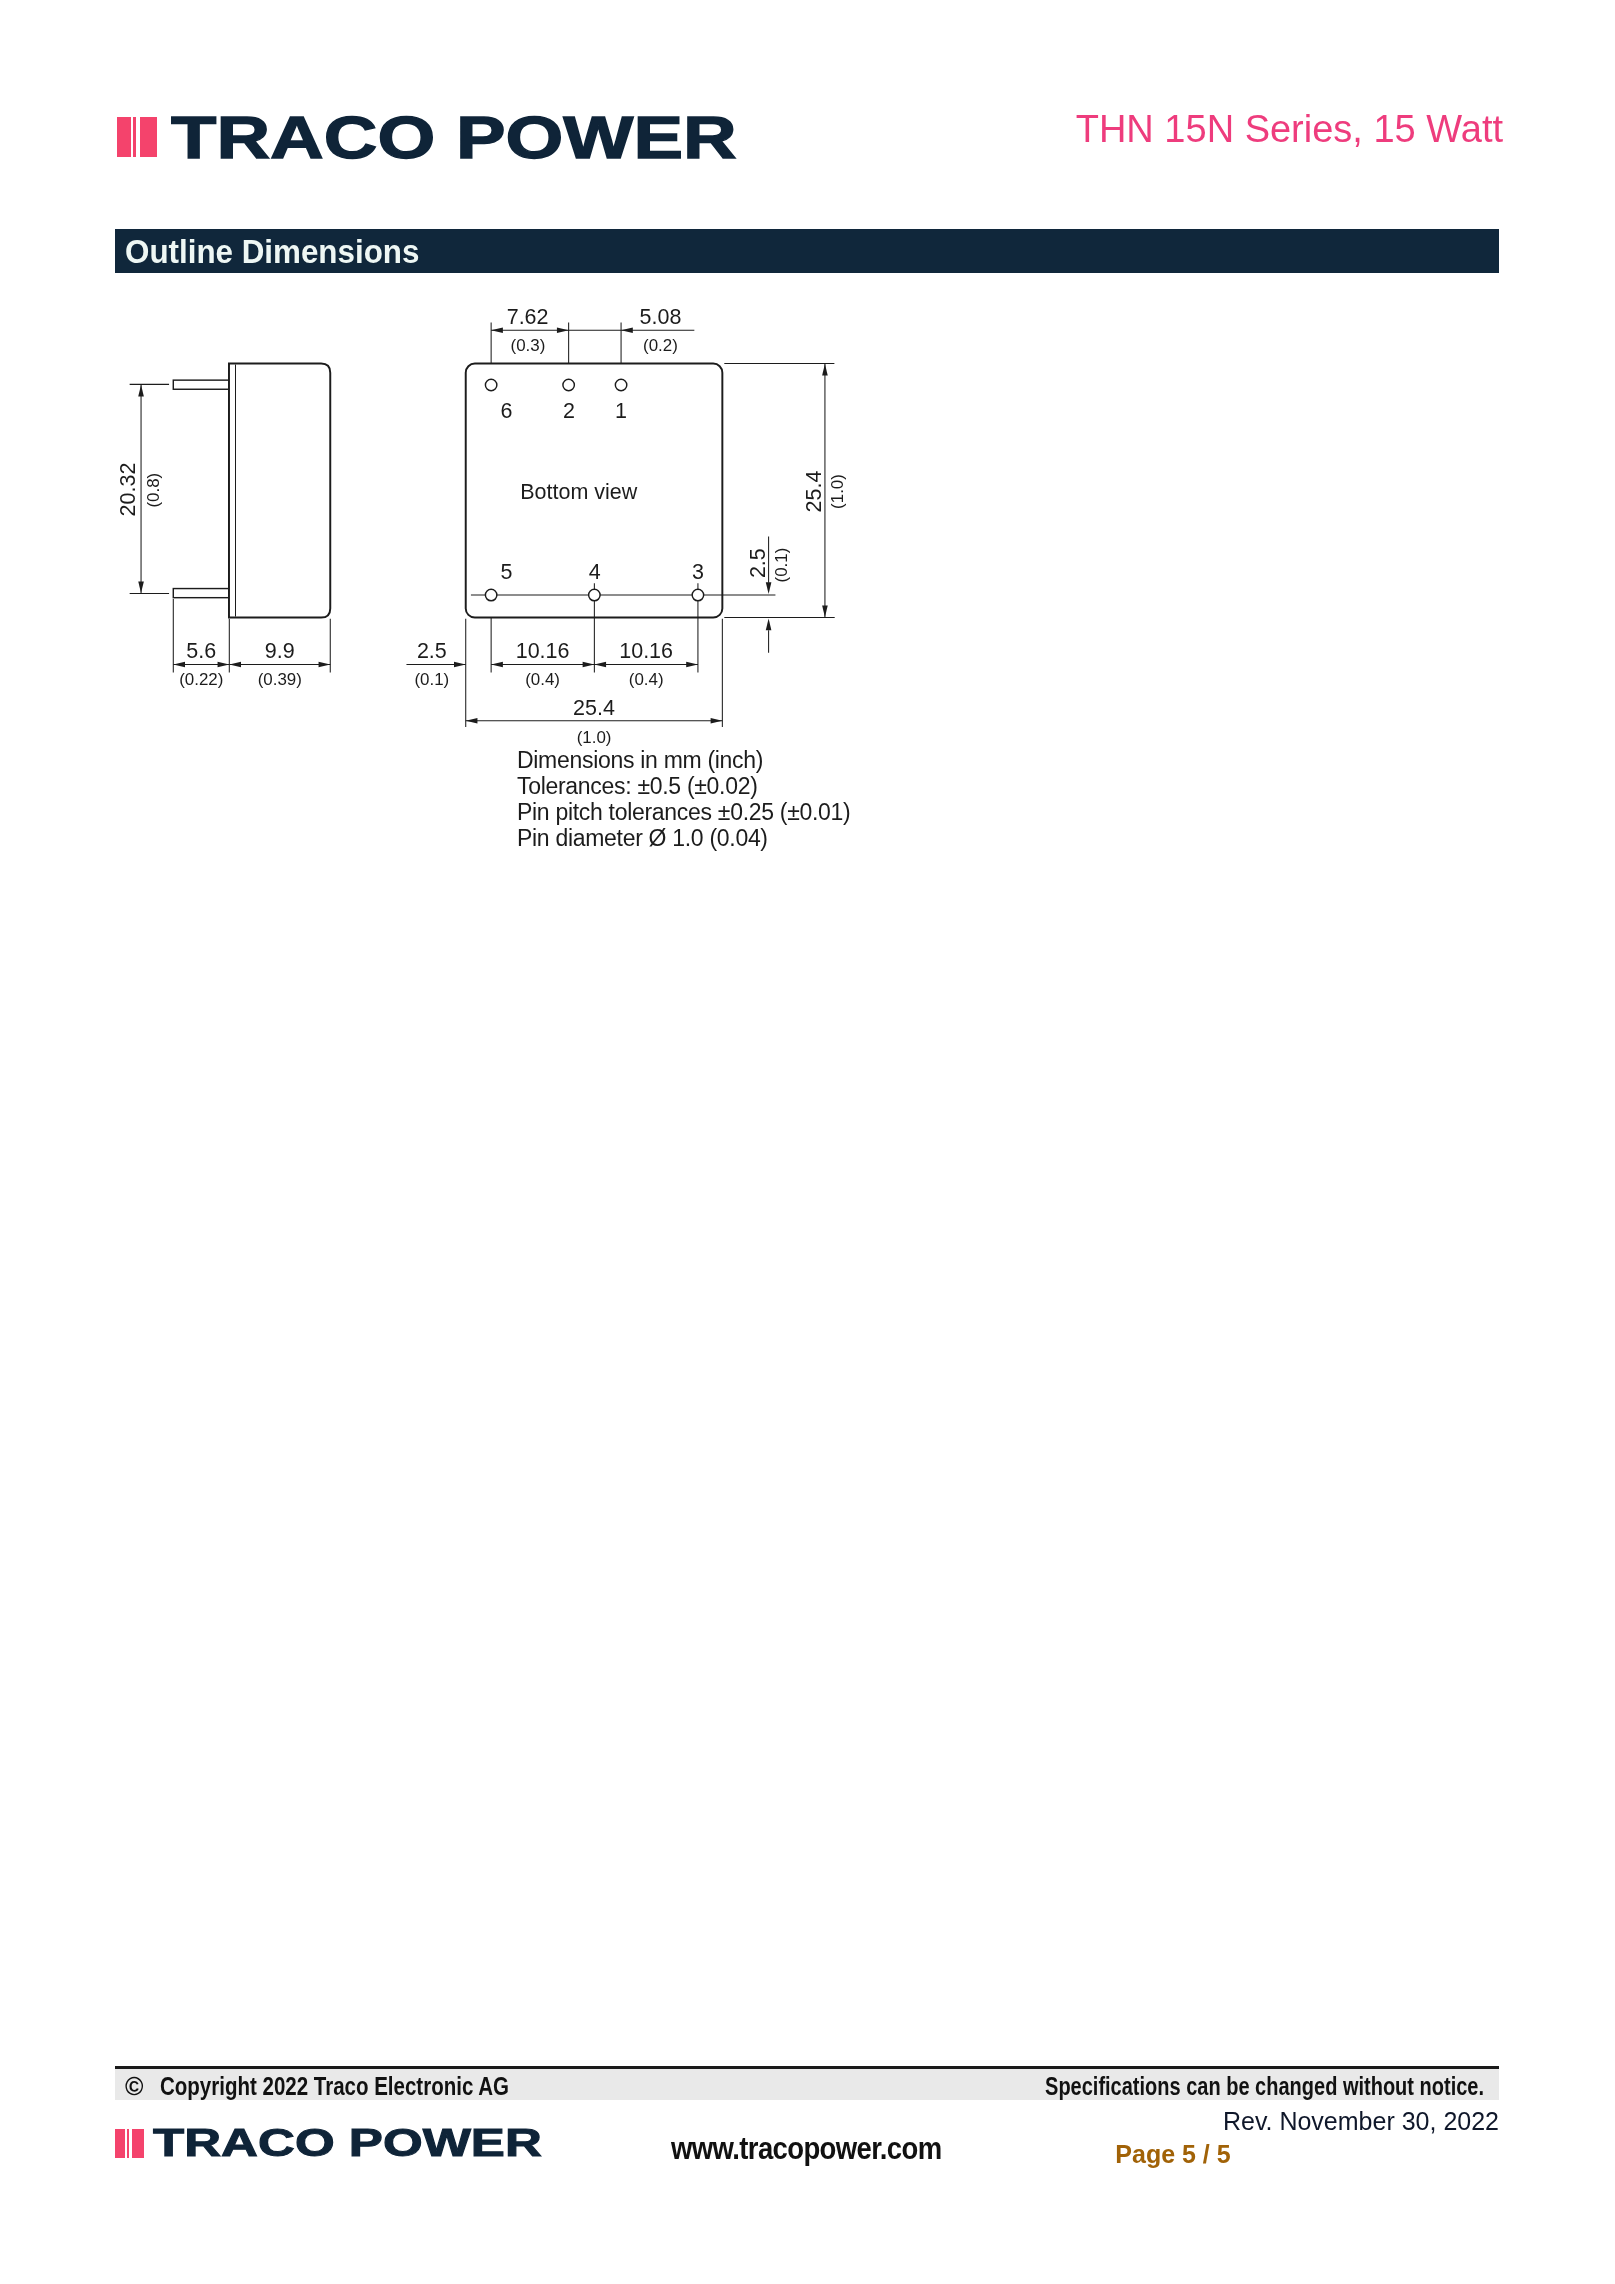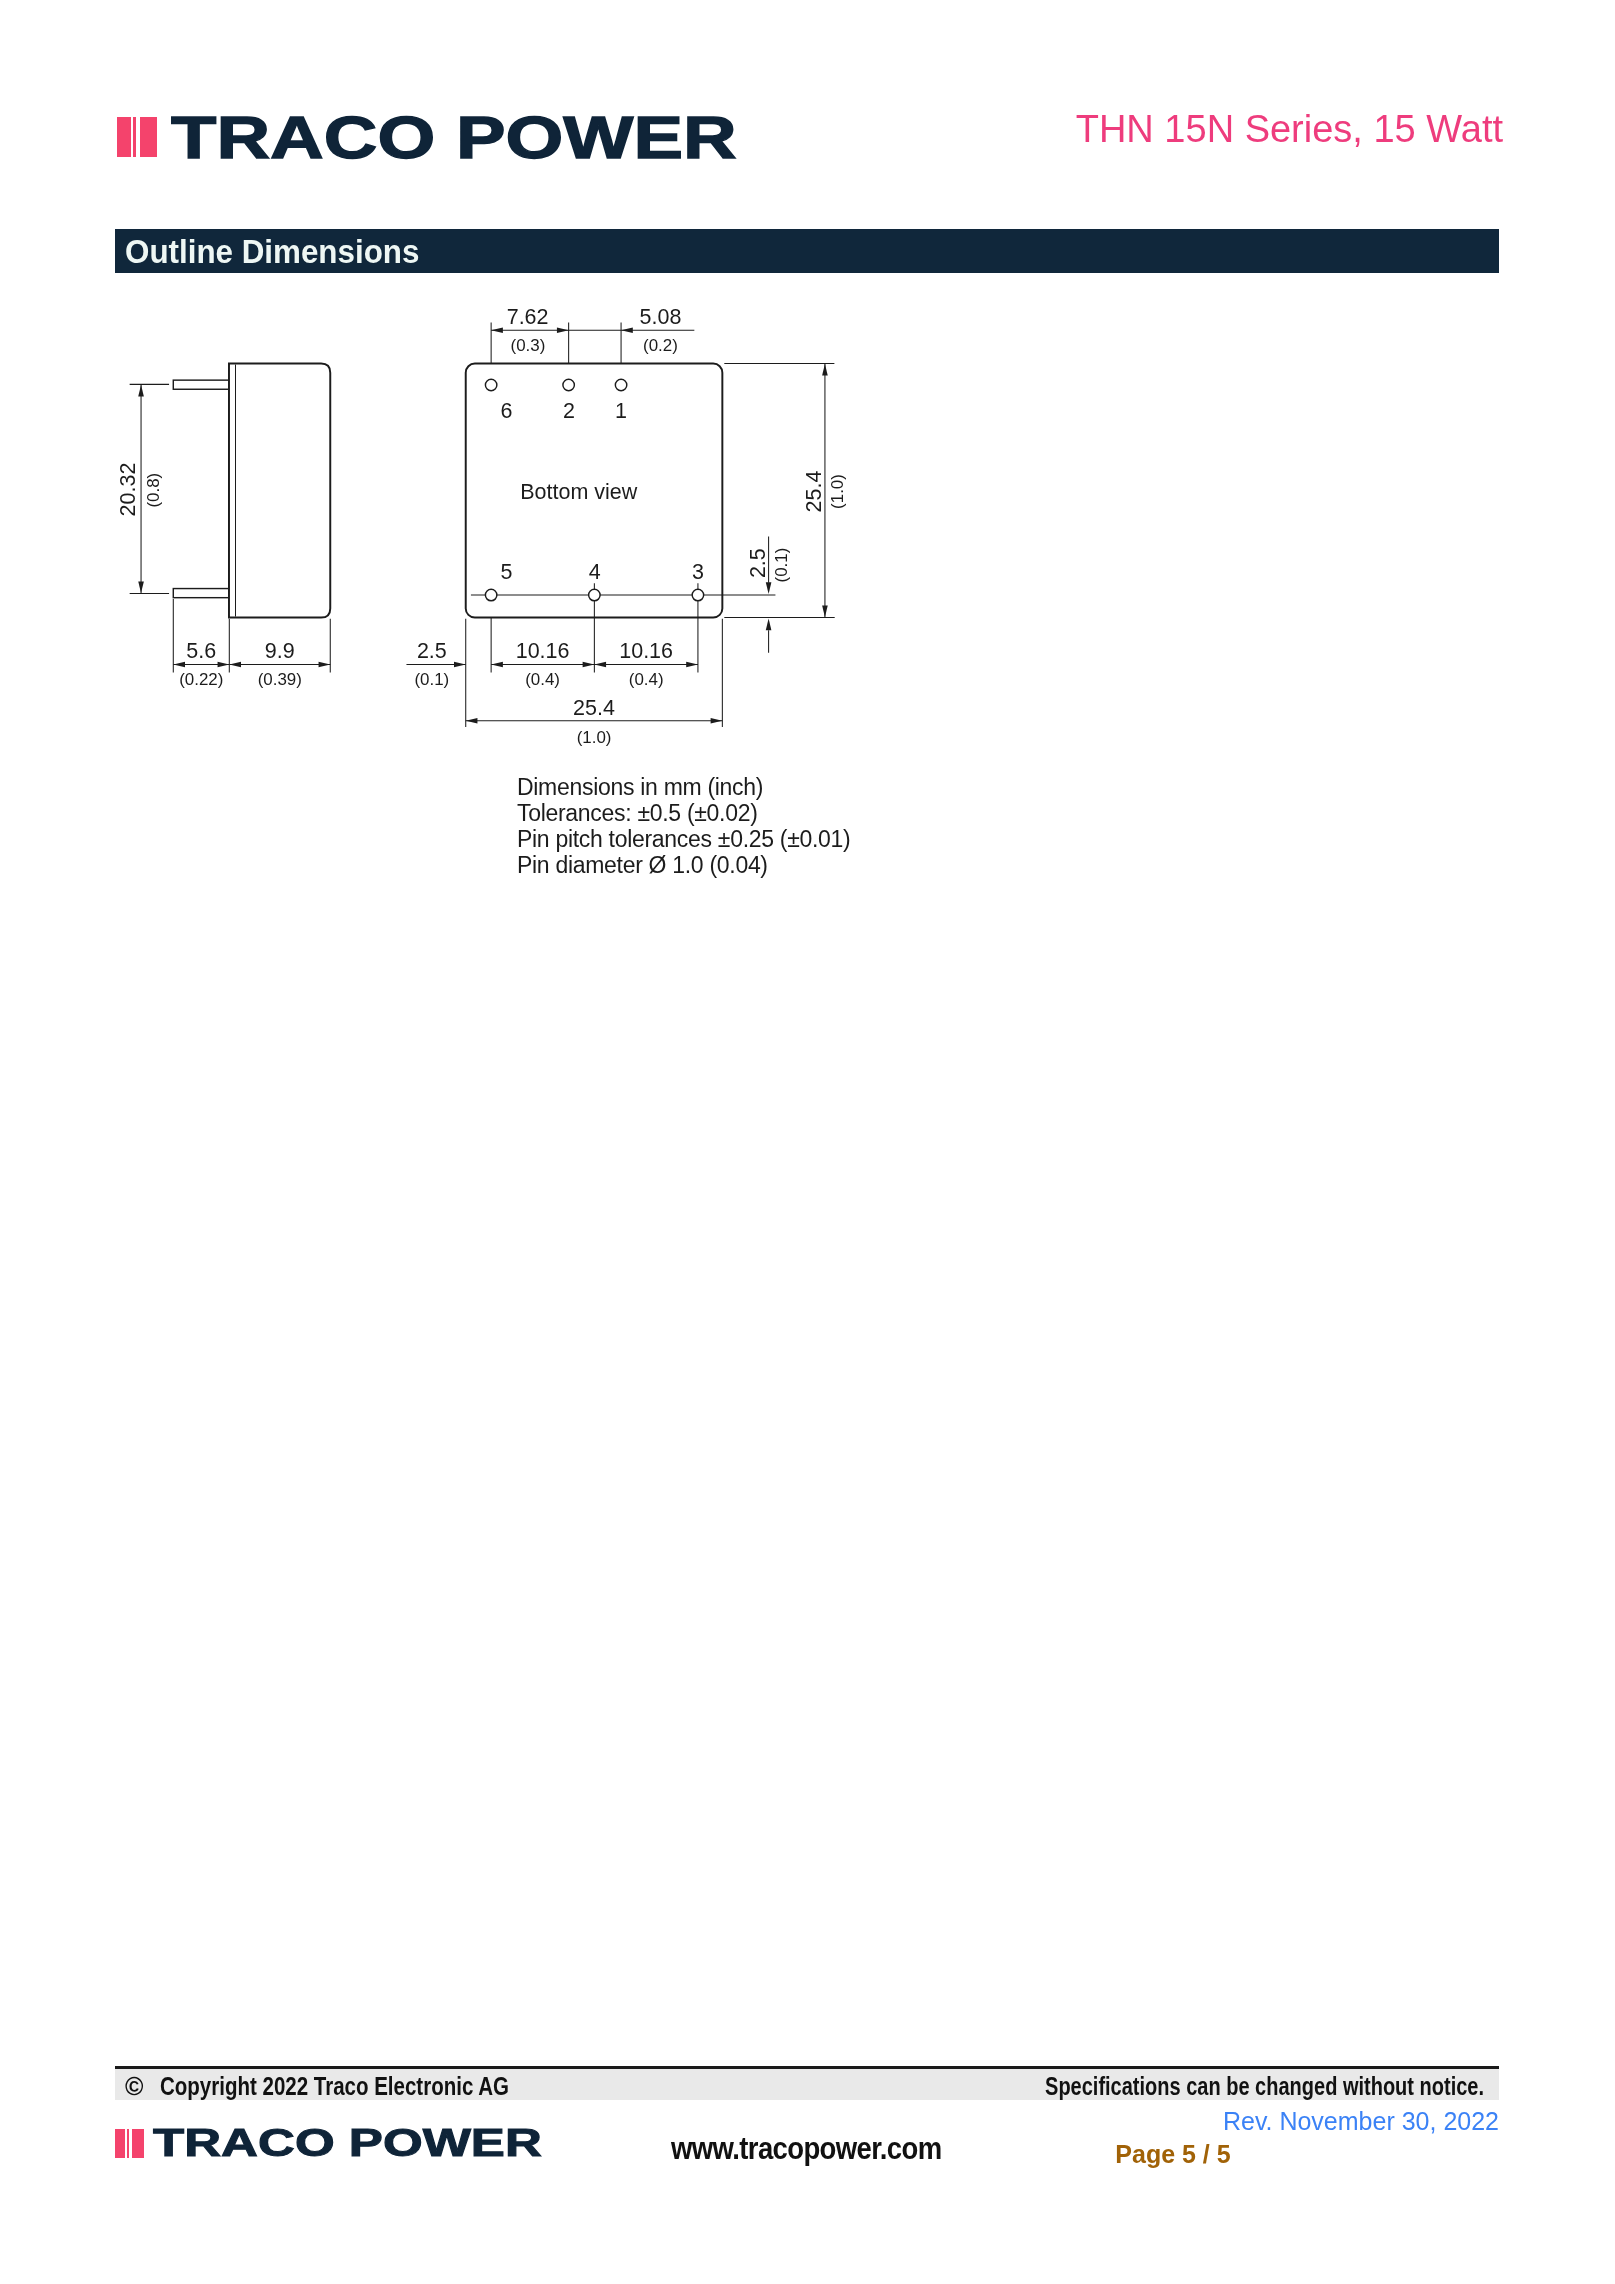--- a/index.html
+++ b/index.html
@@ -193,32 +193,32 @@
 
 <g fill="#1c1c1c" font-size="33" text-anchor="middle">
 <text transform="translate(1261 754) rotate(-90)">25.4</text>
 <text transform="translate(1295 754) rotate(-90)" font-size="26">(1.0)</text>
 
 <text transform="translate(1174 864) rotate(-90)">2.5</text>
 <text transform="translate(1208.5 867) rotate(-90)" font-size="26">(0.1)</text>
 </g>
 </svg>
 
-<div class="abs" style="left:517px;top:774px;font-size:23px;line-height:26px;letter-spacing:-0.3px;color:#1c1c1c">Dimensions in mm (inch)<br>Tolerances: ±0.5 (±0.02)<br>Pin pitch tolerances ±0.25 (±0.01)<br>Pin diameter Ø 1.0 (0.04)</div>
+<div class="abs" style="left:517px;top:747px;font-size:23px;line-height:26px;letter-spacing:-0.3px;color:#1c1c1c">Dimensions in mm (inch)<br>Tolerances: ±0.5 (±0.02)<br>Pin pitch tolerances ±0.25 (±0.01)<br>Pin diameter Ø 1.0 (0.04)</div>
 
 <div class="abs" style="left:115px;top:2066px;width:1384px;height:3.3px;background:#1a1a1a"></div>
 
 <div class="abs" style="left:115px;top:2069px;width:1384px;height:31px;background:#e9e9e9"></div>
 
 <div class="abs" style="left:125px;top:2072px;font-size:25px;font-weight:bold;color:#111">©</div>
 <div class="abs" style="left:160px;top:2072px;font-size:25px;font-weight:bold;color:#111;transform:scaleX(0.82);transform-origin:0 0;white-space:nowrap">Copyright 2022 Traco Electronic AG</div>
 
 <div class="abs" style="left:847px;top:2072px;width:637px;text-align:right;font-size:25px;font-weight:bold;color:#111;transform:scaleX(0.80);transform-origin:100% 0;white-space:nowrap">Specifications can be changed without notice.</div>
 
-<div class="abs" style="left:847px;top:2107px;width:652px;text-align:right;font-size:25px;color:#3b82f6">Rev. November 30, 2022</div>
+<div class="abs" style="left:847px;top:2107px;width:652px;text-align:right;font-size:25px;color:#0f172a">Rev. November 30, 2022</div>
 
 <div class="abs" style="left:847px;top:2140px;width:652px;text-align:center;font-size:25px;font-weight:bold;color:#a16207">Page 5 / 5</div>
 
 <div class="abs" style="left:115px;top:2129px;width:29px;height:29px;background:linear-gradient(90deg,#f4436c 0%,#f4436c 36%,#fff 36%,#fff 41%,#f4436c 41%,#f4436c 48%,#fff 48%,#fff 57%,#f4436c 57%,#f4436c 100%)"></div>
 
 <div class="abs" style="left:153px;top:2121px;font-size:39px;font-weight:bold;color:#0f2438;-webkit-text-stroke:1px #0f2438;transform:scaleX(1.31);transform-origin:0 0;white-space:nowrap">TRACO POWER</div>
 
 <div class="abs" style="left:671px;top:2131px;font-size:31px;font-weight:bold;color:#111;letter-spacing:-0.7px;transform:scaleX(0.887);transform-origin:0 0;white-space:nowrap">www.tracopower.com</div>
 
 

